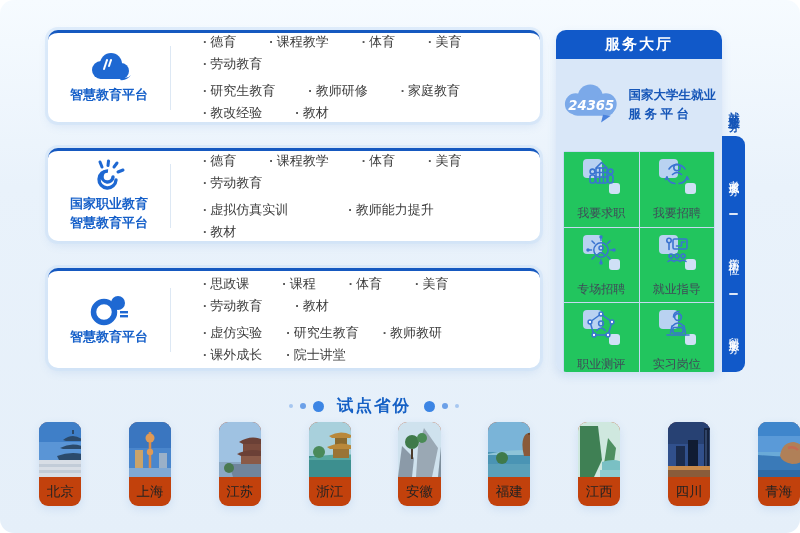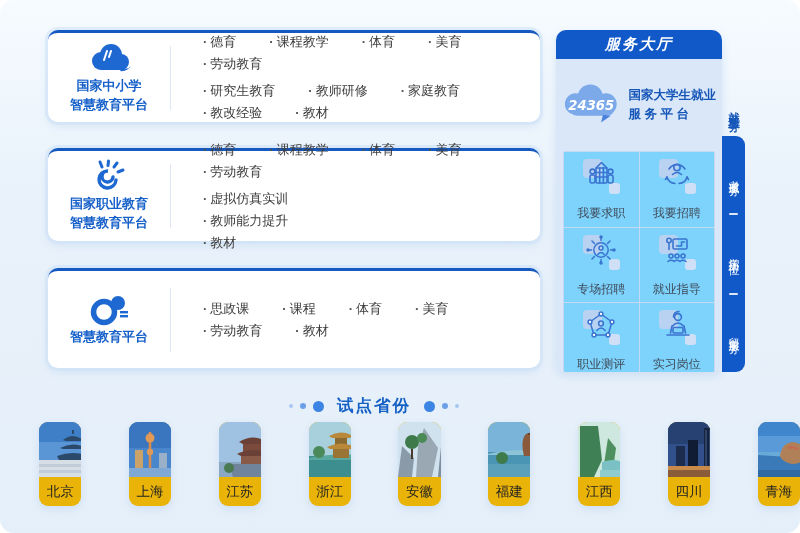--- a/index.html
+++ b/index.html
@@ -23,27 +23,27 @@
   .links-col { flex:1; padding:0 16px; display:flex; flex-direction:column; gap:9px; }
   .links-row { display:flex; flex-wrap:wrap; column-gap:17px; row-gap:4px; }
   .plink { font-size:13px; color:#3c3c3c; text-decoration:none; cursor:pointer; white-space:nowrap;margin-left:16px; }
   .plink::before { content:"·"; margin-right:3px; color:#555; font-weight:bold; }
 
   
   .service-panel { position:absolute; left:556px; top:30px; width:166px; height:342px;
         border-radius:10px; box-shadow:0 4px 10px rgba(90,140,210,.18); }
   .panel-header { height:29px; background:#1159c9; border-radius:10px 10px 0 0;
         color:#fff; font-weight:bold; font-size:15px; letter-spacing:2px;
-        display:flex; align-items:center; justify-content:center;font-style:italic; }
+        display:flex; align-items:center; justify-content:center; }
   .panel-body { height:313px; background:#d9e7f8; border-radius:0 0 10px 10px; overflow:hidden; }
   .banner { height:92px; display:flex; align-items:center; padding:0 6px 0 4px; gap:4px; cursor:pointer; }
   .banner-title { color:#1656b8; font-weight:bold; font-size:12.5px; line-height:1.5; white-space:nowrap; }
   .services-grid { margin:0 7px; display:grid; grid-template-columns:1fr 1fr;
         gap:1px; background:#c5daf2; border:1px solid #c5daf2; border-radius:2px; }
-  .service-cell { background:#7dd3fc; height:74.5px; display:flex; flex-direction:column;
+  .service-cell { background:#22c55e; height:74.5px; display:flex; flex-direction:column;
         align-items:center; justify-content:center; gap:9px; cursor:pointer; }
   .service-label { font-size:12px; color:#3f4a58; }
   .icon-box { position:relative; width:42px; height:40px; }
   .icon-box::before { content:""; position:absolute; left:3px; top:3px; width:19px; height:19px;
         background:#b9d2f1; border-radius:4px; }
   .icon-box::after { content:""; position:absolute; right:2px; bottom:2px; width:11px; height:11px;
         background:#cfe0f6; border-radius:3px; }
   .icon-box svg { position:absolute; left:4px; top:2px; z-index:1; }
 
   
@@ -61,21 +61,21 @@
   
   .pilot-title-row { position:absolute; top:394px; left:0; width:748px; height:24px;
         display:flex; align-items:center; justify-content:center; gap:7px; }
   .pilot-title { color:#1560c5; font-weight:bold; font-size:16.5px; letter-spacing:2px; margin:0 6px; }
   .dot { border-radius:50%; }
   .d1 { width:4px; height:4px; background:#a7c7f0; }
   .d2 { width:6px; height:6px; background:#6ba0e8; }
   .d3 { width:11px; height:11px; background:#3c85e4; }
   .prov-row { position:absolute; top:422px; left:0; width:800px;
         display:flex; justify-content:center; gap:8.5px; }
-  .prov-card { width:68px; height:84px; background:#eab308; border-radius:9px;
+  .prov-card { width:68px; height:84px; background:#c2410c; border-radius:9px;
         box-shadow:0 3px 8px rgba(90,140,210,.16); cursor:pointer; overflow:hidden;margin-left:39px; }
   .prov-img { width:68px; height:55px; display:block; }
   .prov-label { height:29px; display:flex; align-items:center; justify-content:center;
         font-family:"DejaVu Serif","Liberation Serif",serif; font-size:13.5px; color:#222; }
 </style>
 </head>
 <body>
 
 <div class="canvas">
   <div class="bg"></div>
@@ -85,21 +85,20 @@
       <svg width="46" height="34" viewBox="0 0 46 34">
         <circle cx="15" cy="20" r="9" fill="#1e68d2"></circle>
           <circle cx="25" cy="14" r="11" fill="#1e68d2"></circle>
         <circle cx="35" cy="21" r="8" fill="#1e68d2"></circle>
           <rect x="11" y="19" width="28" height="10" rx="5" fill="#1e68d2"></rect>
         <path d="M36 27 q6 2 9 -2 q-4 6 -11 5 z" fill="#1e68d2"></path>
         <path d="M21 10 l-3 9" stroke="#fff" stroke-width="2" stroke-linecap="round" fill="none"></path>
         <path d="M25 10 l-2 6" stroke="#fff" stroke-width="2" stroke-linecap="round" fill="none"></path>
       </svg>
       <div class="platform-name">
-        <div>国家中小学</div>
         <div>智慧教育平台</div>
       </div>
     </div>
     <div class="v-divider"></div>
     <div class="links-col">
       <div class="links-row">
 
       <a class="plink">德育</a>
           <a class="plink">课程教学</a>
           <a class="plink">体育</a>
@@ -134,21 +133,21 @@
     <div class="v-divider"></div>
     <div class="links-col">
       <div class="links-row">
 
       <a class="plink">德育</a>
           <a class="plink">课程教学</a>
           <a class="plink">体育</a>
           <a class="plink">美育</a>
           <a class="plink">劳动教育</a>
         </div>
-      <div class="links-row" style="column-gap:26px;flex-direction:column;">
+      <div class="links-row" style="column-gap:44px;">
 
       <a class="plink">虚拟仿真实训</a>
           <a class="plink">教师能力提升</a>
           <a class="plink">教材</a>
         </div>
     </div>
   </div>
 
   <div class="platform-card card-3">
     <div class="logo-block">
@@ -165,20 +164,28 @@
     <div class="v-divider"></div>
     <div class="links-col">
       <div class="links-row">
 
       <a class="plink">思政课</a>
           <a class="plink">课程</a>
           <a class="plink">体育</a>
           <a class="plink">美育</a>
           <a class="plink">劳动教育</a>
           <a class="plink">教材</a>
+        </div>
+      <div class="links-row" style="column-gap:8px;">
+
+      <a class="plink">虚仿实验</a>
+          <a class="plink">研究生教育</a>
+          <a class="plink">教师教研</a>
+          <a class="plink">课外成长</a>
+          <a class="plink">院士讲堂</a>
         </div>
     </div>
   </div>
 
   <div class="service-panel">
     <div class="panel-header">服务大厅</div>
     <div class="panel-body">
       <div class="banner">
         <svg width="66" height="46" viewBox="0 0 66 46">
           <circle cx="16" cy="22" r="11" fill="#7ba9e9"></circle>

